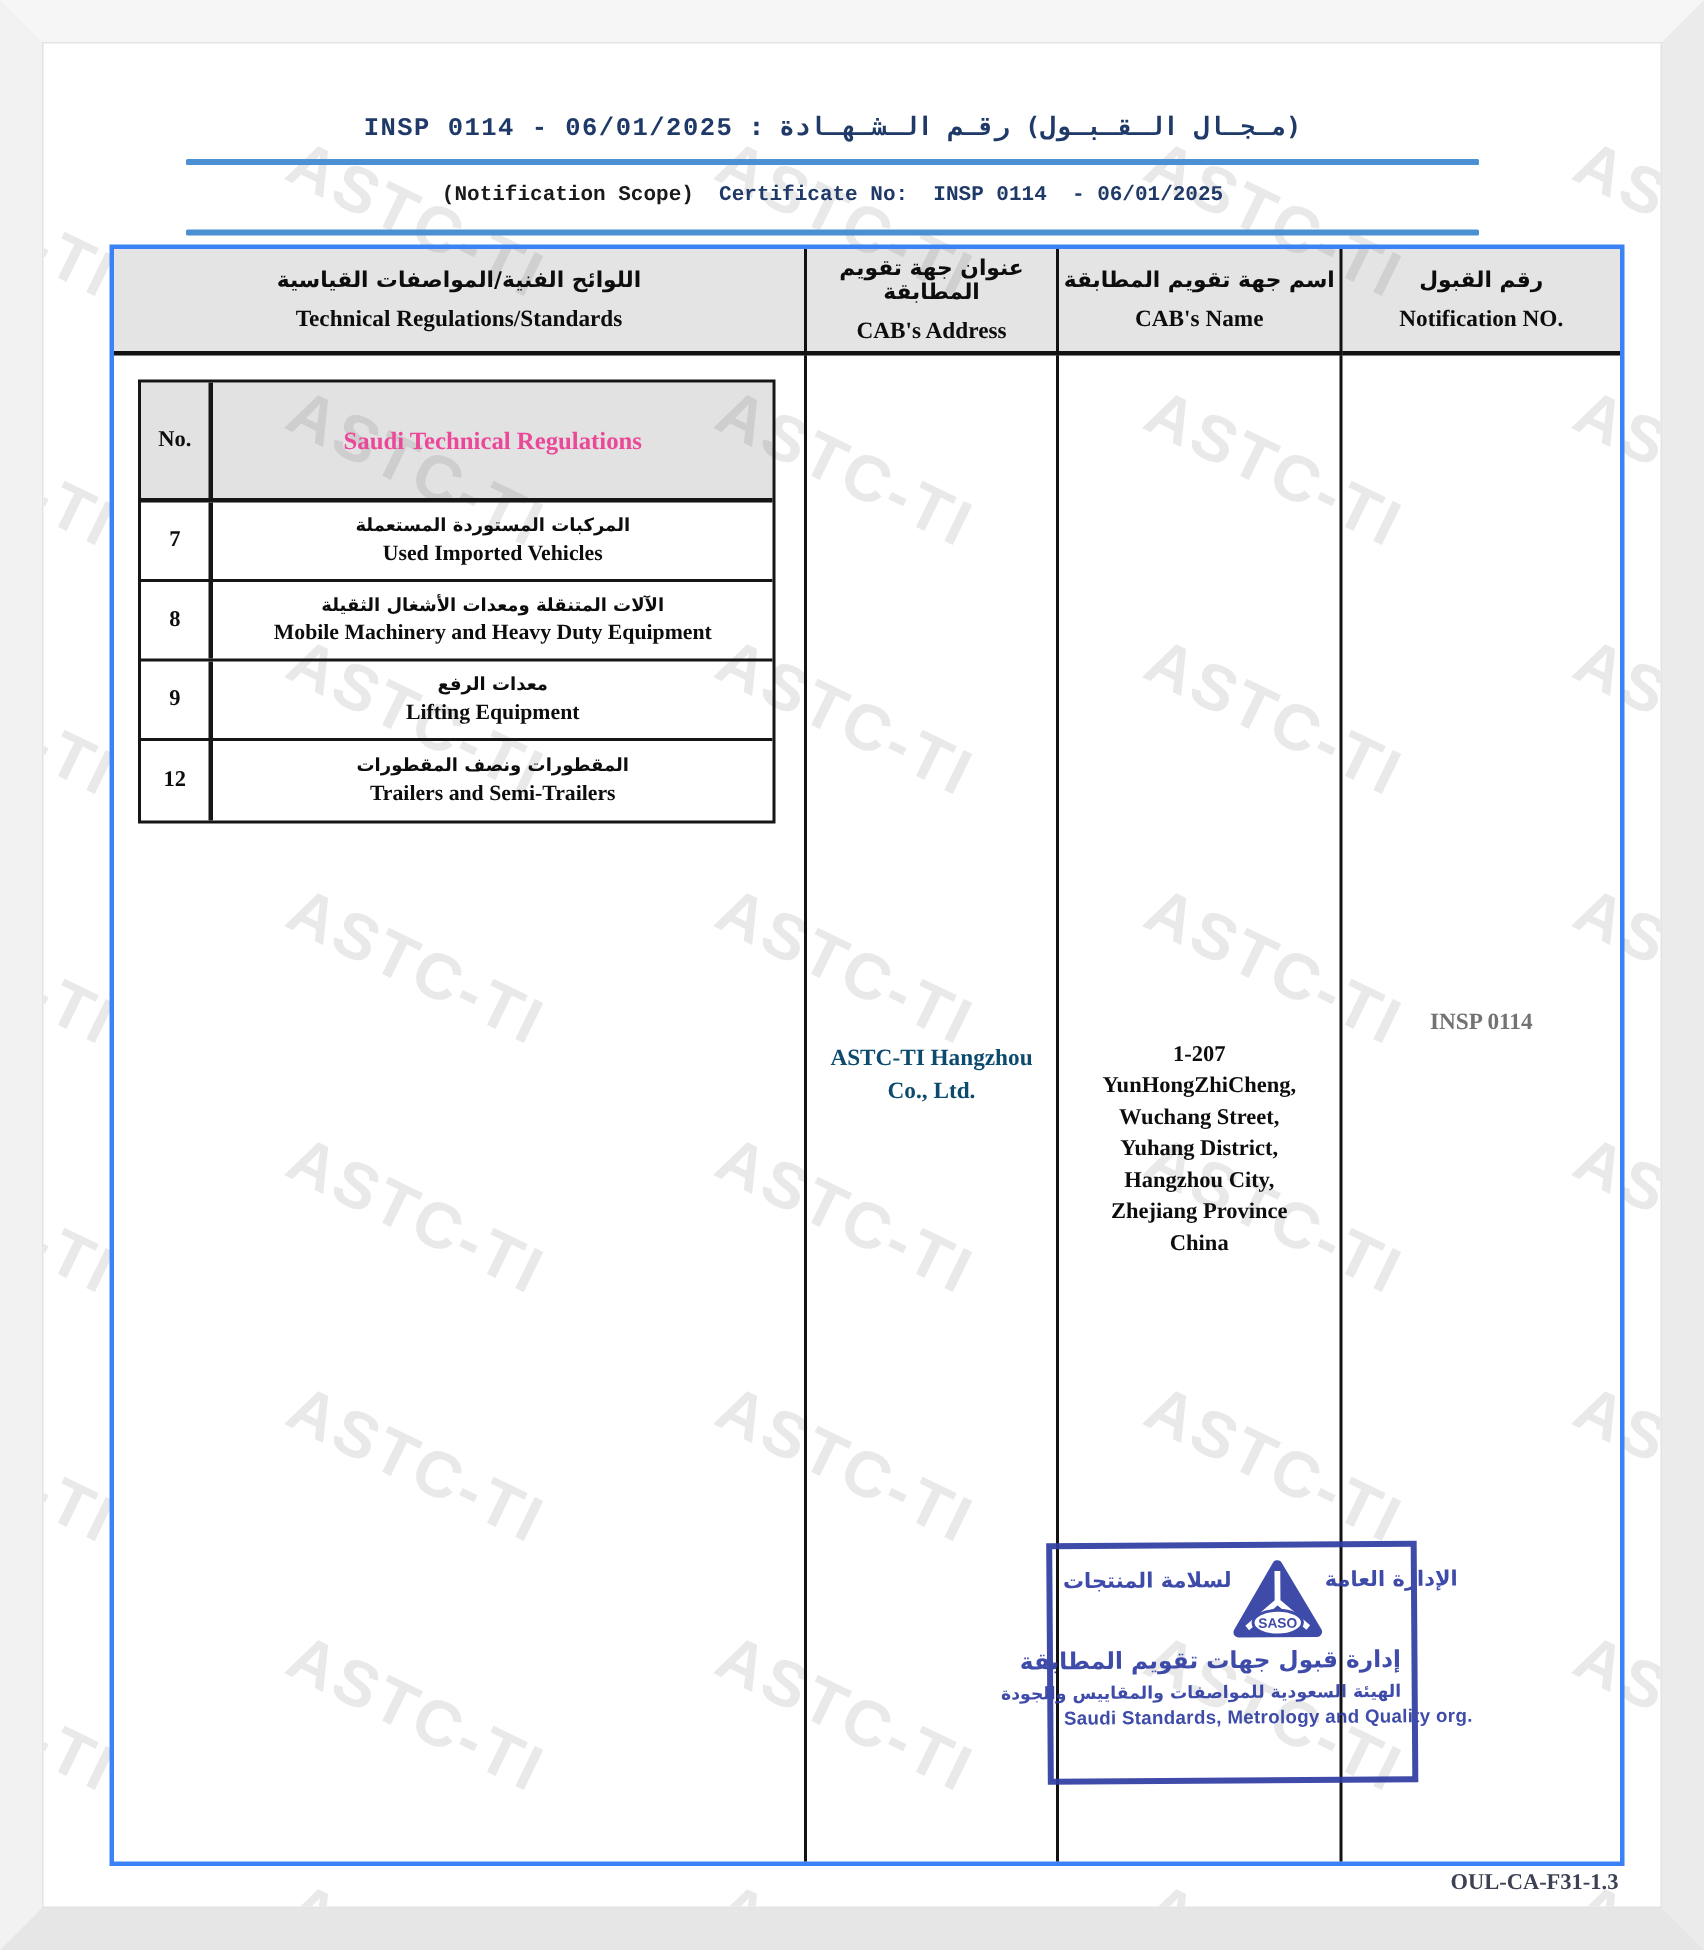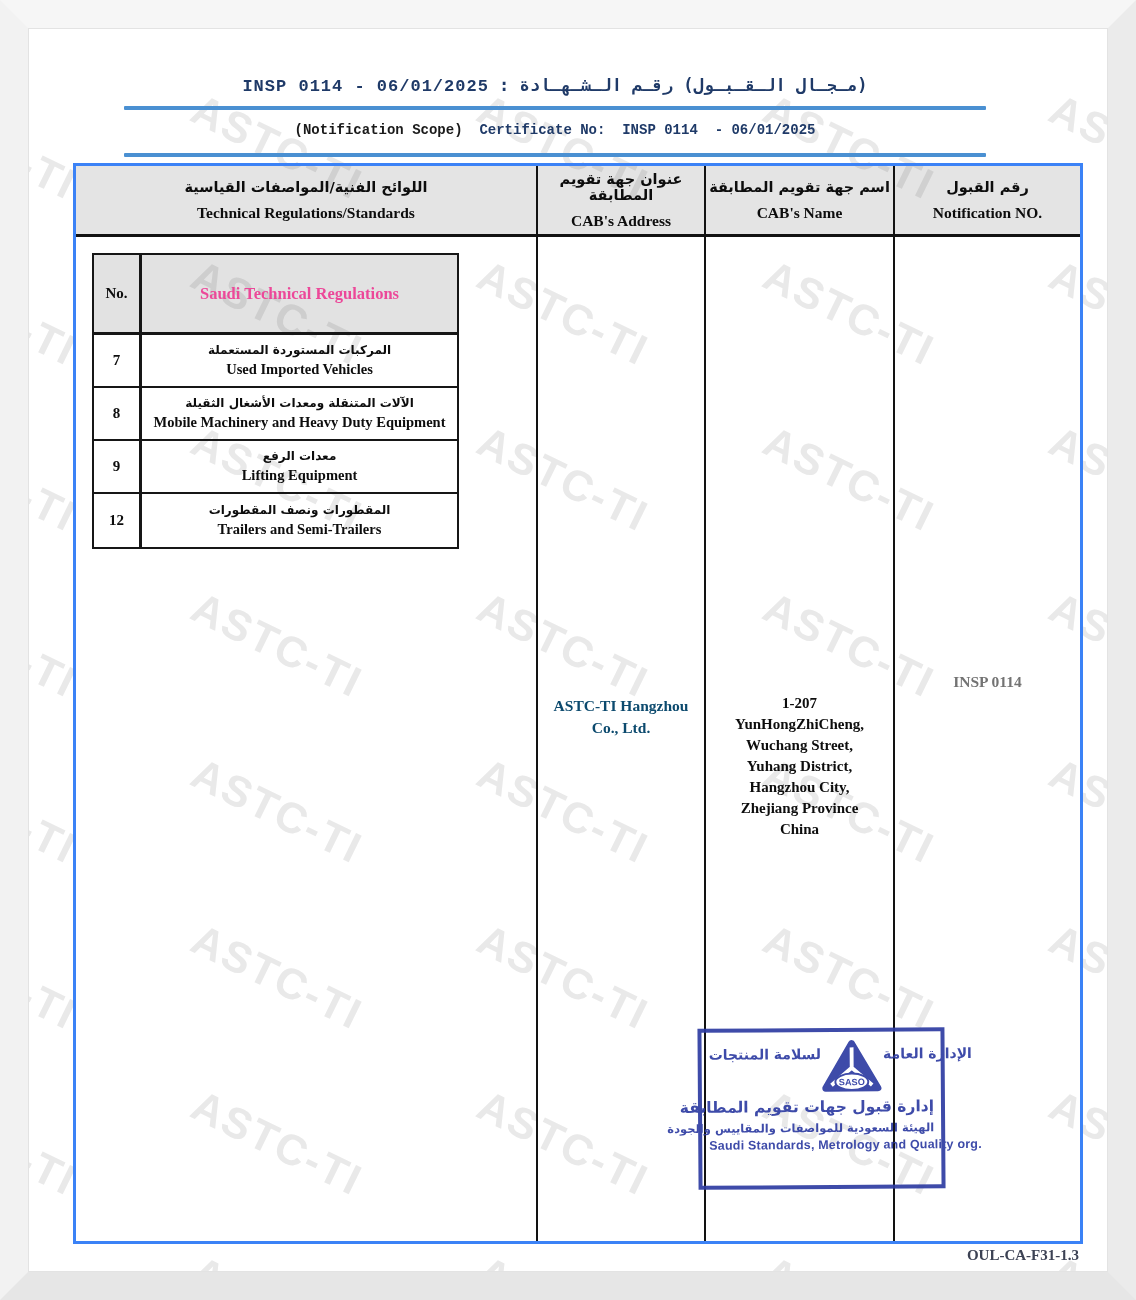--- a/index.html
+++ b/index.html
@@ -58,21 +58,21 @@
   .mt-head{
     background:rgba(0,0,0,0.105);border-bottom:3px solid #121212;
     display:flex;flex-direction:column;align-items:center;justify-content:center;gap:9px;
     text-align:center;
   }
   .mt-head .ar{direction:rtl;font-family:"DejaVu Sans",sans-serif;font-weight:bold;font-size:14.5px;color:#0d0d0d;}
   .mt-head .en{font-family:"Liberation Serif",serif;font-weight:bold;font-size:15.5px;color:#0d0d0d;}
   .mt-body{position:relative;}
   
   .inner-table{
-    position:absolute;left:16px;top:16px;width:367px;
+    position:absolute;left:16px;top:16px;width:425px;
     box-sizing:border-box;border:2px solid #161616;
   }
   .it-row{display:flex;box-sizing:border-box;border-bottom:2px solid #161616;}
   .it-row:last-child{border-bottom:none;}
   .it-header{height:80px;border-bottom:3px solid #161616;background:rgba(0,0,0,0.115);}
   .it-no{
     width:48px;flex:0 0 48px;box-sizing:border-box;border-right:3px solid #161616;
     display:flex;align-items:center;justify-content:center;
     font-family:"Liberation Serif",serif;font-weight:bold;font-size:15px;color:#0d0d0d;
   }

